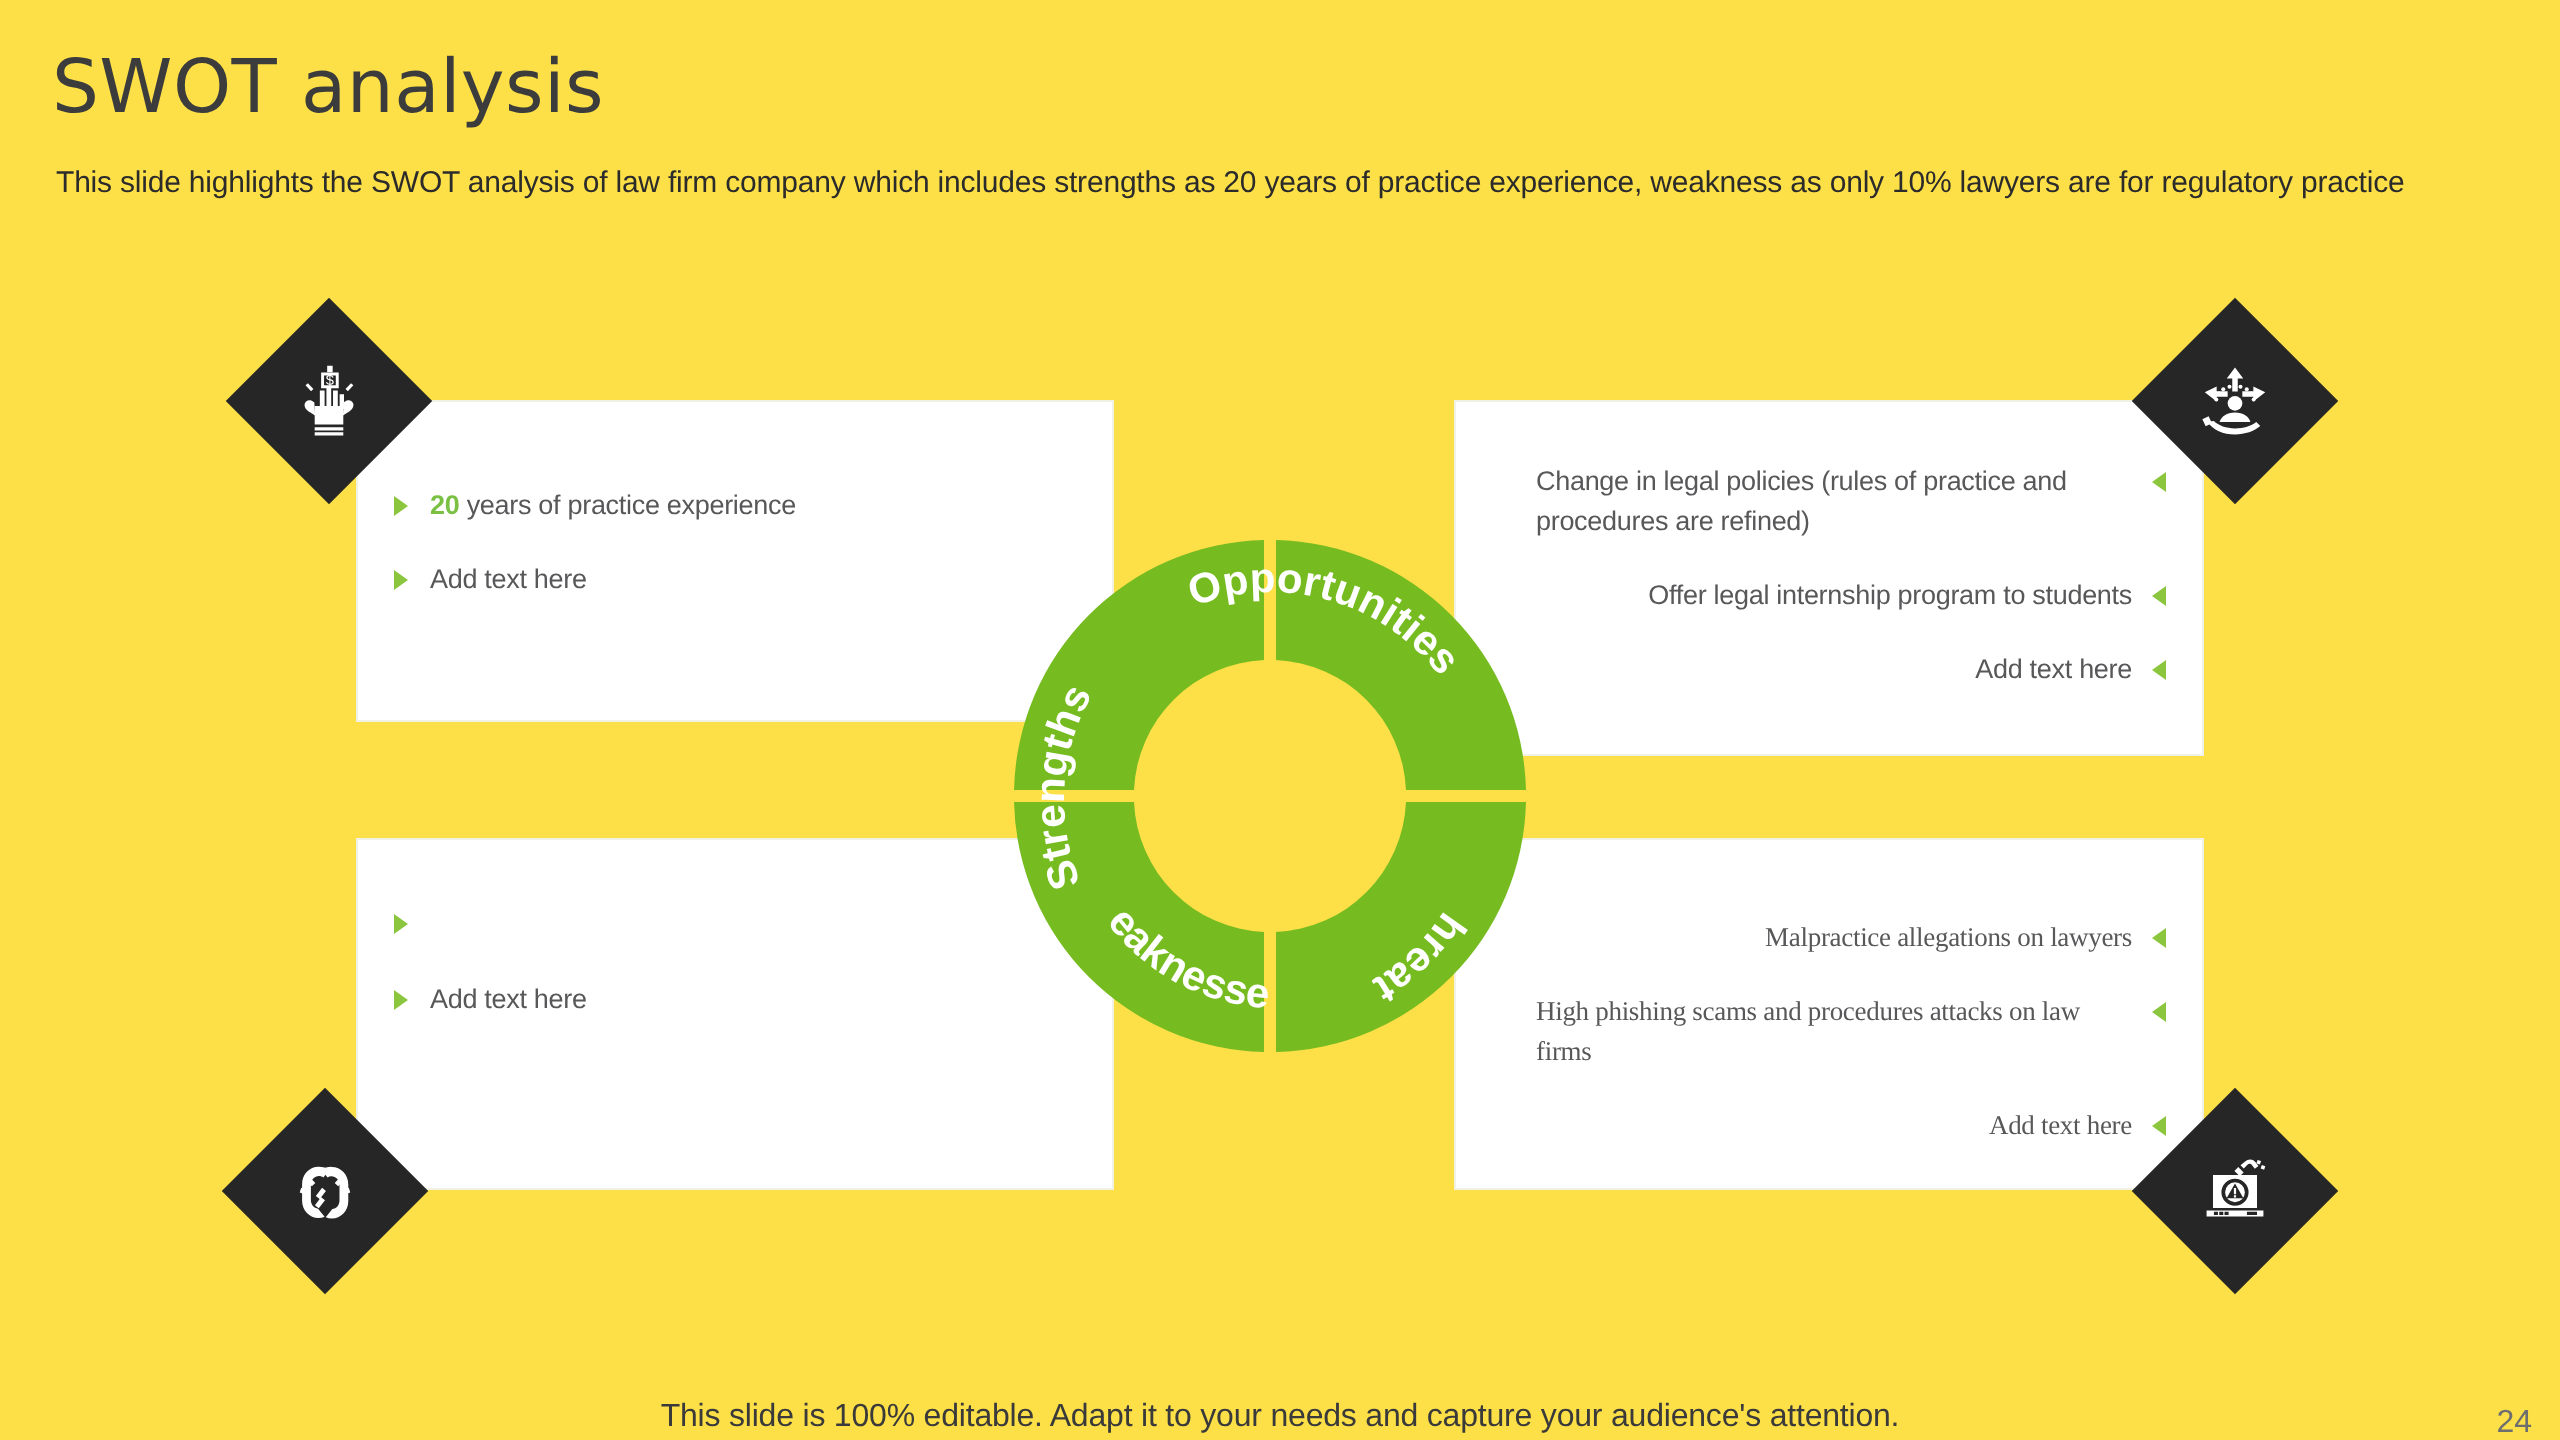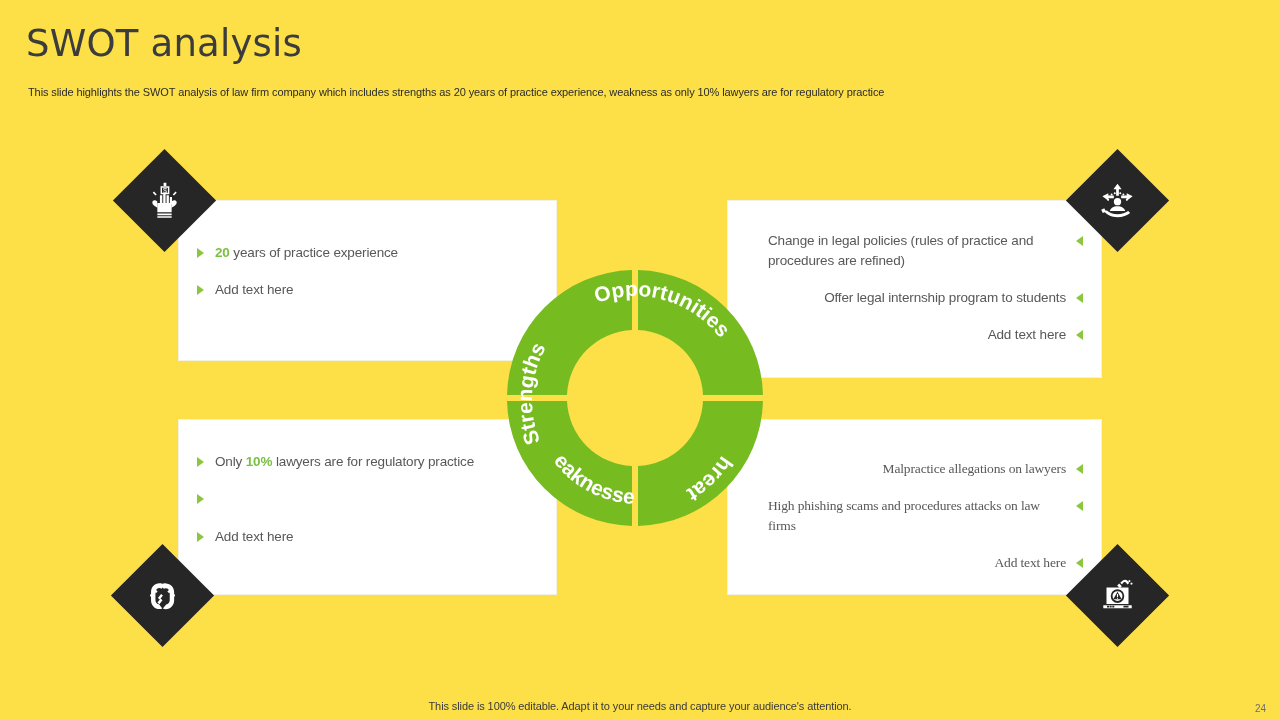--- a/index.html
+++ b/index.html
@@ -13,21 +13,21 @@
 
   
   .page-title {
     position: absolute; left: 26px; top: 22px;
     font-size: 37px; font-weight: 400; color: #3c3c3c;
     letter-spacing: .2px; line-height: 44px;
     font-family: "DejaVu Sans", sans-serif;
   }
   .page-subtitle {
     position: absolute; left: 28px; top: 84px;
-    font-size: 11px; color: #2b2b2b; line-height: 16px;
+    font-size: 15px; color: #2b2b2b; line-height: 16px;
     letter-spacing: -.1px;
   }
 
   
   .card {
     position: absolute;
     border: 1px solid #f2f2e4;
     background: #ffffff;
   }
   #card-strengths      { left: 178px; top: 200px; width: 379px; height: 161px; }
@@ -89,26 +89,26 @@
     display: flex; align-items: center; justify-content: center;
   }
   #diamond-strengths     { left: 128px;  top: 164px; }
   #diamond-opportunities { left: 1081px; top: 164px; }
   #diamond-weaknesses    { left: 126px;  top: 559px; }
   #diamond-threats       { left: 1081px; top: 559px; }
 
   
   .footer-note {
     position: absolute; left: 0; right: 0; top: 700px;
-    text-align: center; font-size: 11px; color: #3a3a3a;
+    text-align: center; font-size: 16px; color: #3a3a3a;
     letter-spacing: -.1px;
   }
   .page-number {
     position: absolute; right: 14px; top: 703px;
-    font-size: 10px; color: #6e6e6e;
+    font-size: 16px; color: #6e6e6e;
   }
 </style>
 </head>
 <body>
 
 <div class="slide">
 
   <div class="page-title">SWOT analysis</div>
   <div class="page-subtitle">This slide highlights the SWOT analysis of law firm company which includes strengths as 20 years of practice experience, weakness as only 10% lawyers are for regulatory practice</div>
 
@@ -137,24 +137,20 @@
       </div>
       <div class="bullet-row">
         <span class="bullet-text">Add text here</span>
         <span class="bullet-tri tri-left"></span>
       </div>
     </div>
   </div>
 
   <div class="card" id="card-weaknesses">
     <div class="bullets left" id="list-weaknesses">
-      <div class="bullet-row">
-        <span class="bullet-tri tri-right"></span>
-        <span class="bullet-text"><span>Only </span><span class="hl">10%</span><span> lawyers are for regulatory practice</span></span>
-      </div>
       <div class="bullet-row">
         <span class="bullet-tri tri-right"></span>
       </div>
       <div class="bullet-row" style="margin-top:23px">
         <span class="bullet-tri tri-right"></span>
         <span class="bullet-text">Add text here</span>
       </div>
     </div>
   </div>
 

